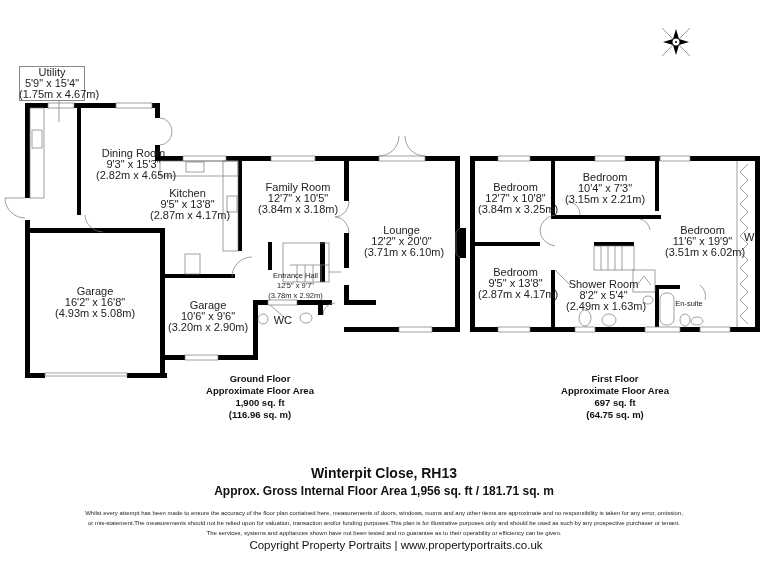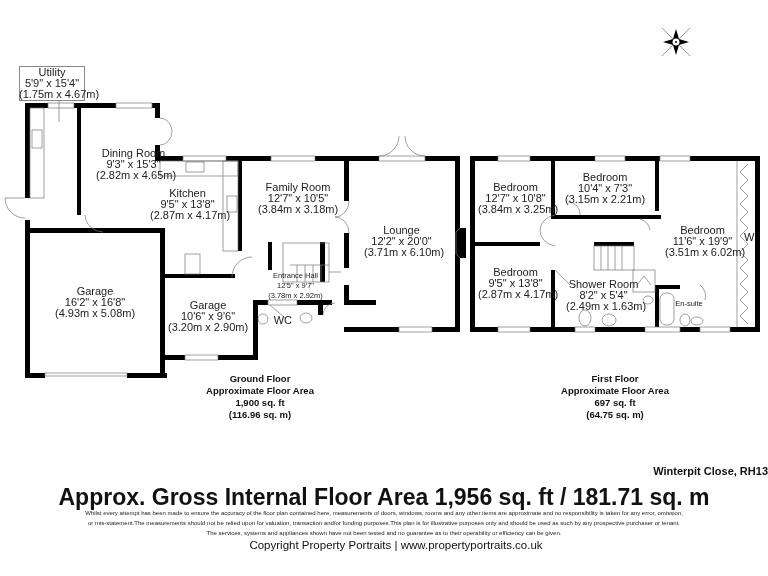--- a/index.html
+++ b/index.html
@@ -4,22 +4,22 @@
   <style>
     html, body { margin:0; padding:0; background:#ffffff; }
     body { width:768px; height:576px; position:relative; overflow:hidden; font-family:"Liberation Sans", sans-serif; color:#111; }
     svg.plan { position:absolute; left:0; top:0; width:768px; height:576px; }
     .lbl { position:absolute; text-align:center; font-size:11px; line-height:11px; color:#222; white-space:nowrap; }
     .lbl span { display:block; }
     .lbl.small { font-size:7.5px; line-height:10px; }
     .util-box { position:absolute; left:19px; top:66px; width:64px; height:33px; border:1px solid #888; background:#fff; }
     .area { position:absolute; text-align:center; font-weight:bold; font-size:9.5px; line-height:12px; color:#111; }
     .area span { display:block; }
-    .title1 { position:absolute; left:0; width:768px; top:465px; text-align:right; font-weight:bold; font-size:11px; color:#111; }
-    .title2 { position:absolute; left:0; width:768px; top:484px; text-align:center; font-weight:bold; font-size:23px; color:#111; }
+    .title1 { position:absolute; left:0; width:768px; top:465px; text-align:center; font-weight:bold; font-size:14px; color:#111; }
+    .title2 { position:absolute; left:0; width:768px; top:484px; text-align:center; font-weight:bold; font-size:12px; color:#111; }
     .disc { position:absolute; left:0; width:768px; top:508px; text-align:center; font-size:6px; line-height:10px; color:#222; }
     .disc span { display:block; }
     .copy { position:absolute; left:12px; width:768px; top:539px; text-align:center; font-size:11.5px; color:#111; }
   </style>
 </head>
 <body>
 
 <svg class="plan" viewBox="0 0 768 576" xmlns="http://www.w3.org/2000/svg">
 
   <g transform="translate(676,42)">

